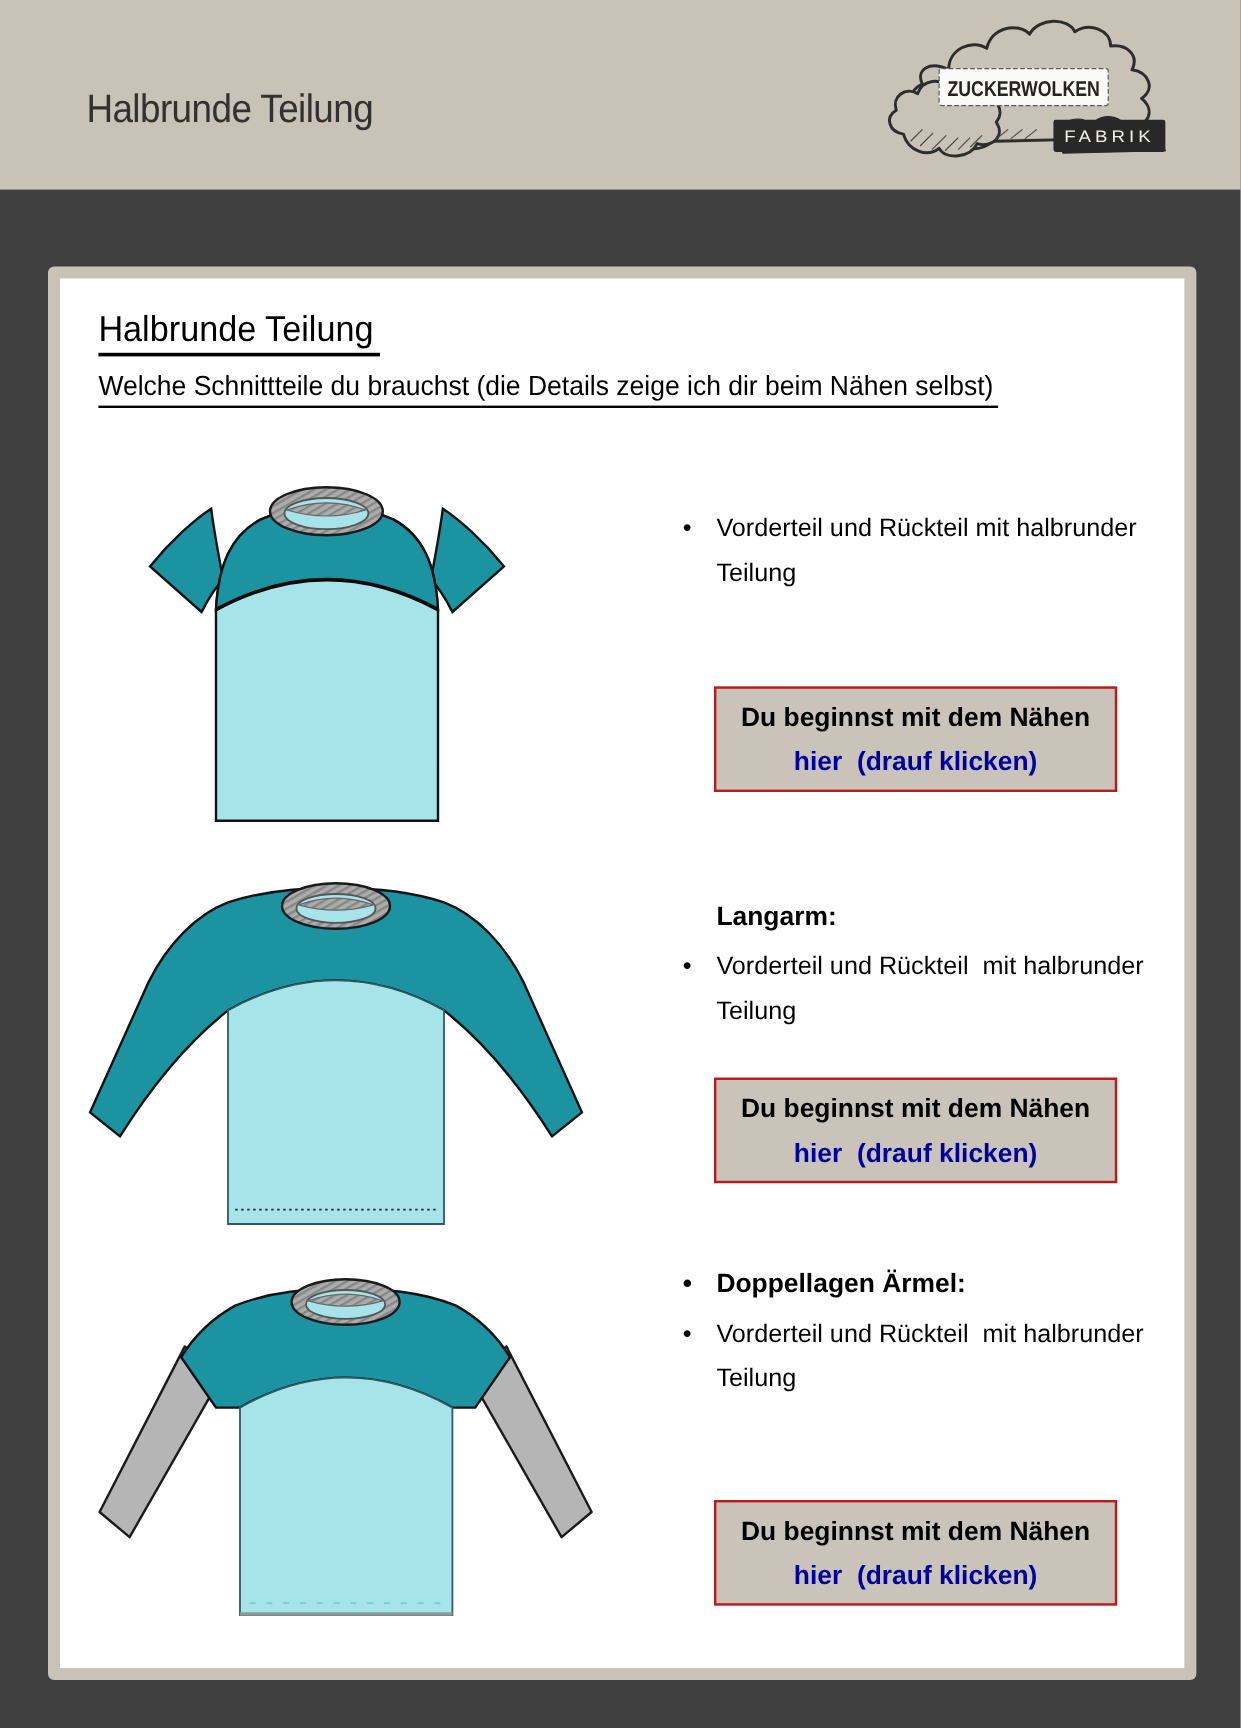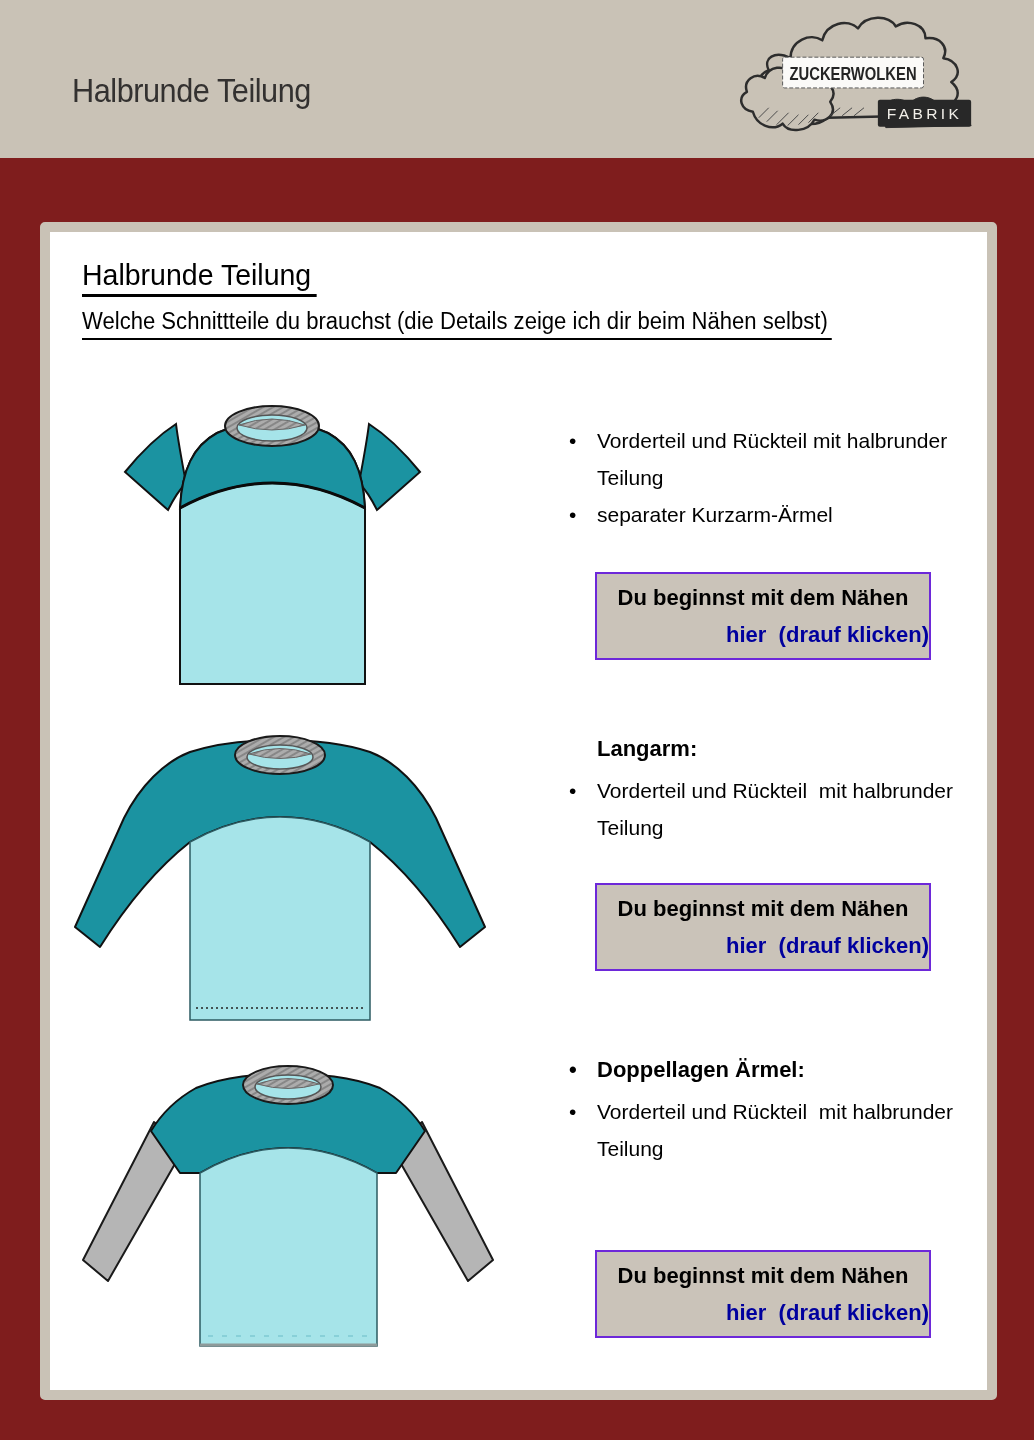--- a/index.html
+++ b/index.html
@@ -1,16 +1,16 @@
 <!DOCTYPE html>
 <html><head>
 <meta charset="utf-8">
 <style>
   html,body{margin:0;padding:0;background:#fff;}
-  .page{position:relative;width:1034px;height:1440px;background:#7f1d1d;overflow:hidden;
+  .page{position:relative;width:1034px;height:1440px;background:#404040;overflow:hidden;
         font-family:"Liberation Sans",sans-serif;}
 
   
   .header{position:absolute;left:0;top:0;width:1034px;height:158px;background:#c9c2b6;}
   .header-title{position:absolute;left:72px;top:72px;margin:0;font-size:33px;font-weight:400;
         color:#333130;letter-spacing:-0.5px;transform:scaleX(.93);transform-origin:left center;}
   .logo{position:absolute;left:733px;top:12px;width:256px;height:138px;}
 
   
   .content-box{position:absolute;left:40px;top:222px;width:957px;height:1178px;
@@ -25,38 +25,38 @@
 
   
   .shirt{position:absolute;}
   .shirt.s1{left:70px;top:170px;width:305px;height:285px;}
   .shirt.s2{left:14px;top:498px;width:478px;height:300px;}
   .shirt.s3{left:24px;top:826px;width:472px;height:296px;}
 
   
   .sec{position:absolute;left:517px;width:432px;}
   .sec.s1{top:183px;height:280px;}
-  .sec.s2{top:501px;height:280px;}
+  .sec.s2{top:516px;height:280px;}
   .sec.s3{top:822px;height:310px;}
   .sec-title{margin:0;font-size:22px;line-height:32px;font-weight:700;color:#000;padding-left:30px;}
   .sec-title.bulleted{position:relative;}
   .sec-title.bulleted::before{content:"•";position:absolute;left:2px;top:0;font-size:22px;}
   .bullets{list-style:none;margin:7px 0 0 0;padding:0;}
   .bullets li{position:relative;padding-left:30px;font-size:21px;line-height:37px;color:#000;
         white-space:pre-wrap;}
   .bullets li::before{content:"•";position:absolute;left:2px;top:0;font-size:21px;}
 
   
   .cta{position:absolute;left:28px;width:336px;height:88px;box-sizing:border-box;
-        background:#cac3b9;border:2px solid #6d28d9;text-align:center;padding-top:5px;cursor:pointer;}
+        background:#cac3b9;border:2px solid #b91c1c;text-align:center;padding-top:5px;cursor:pointer;}
   .sec.s1 .cta{top:157px;}
   .sec.s2 .cta{top:150px;}
   .sec.s3 .cta{top:196px;}
   .cta-line1{font-size:22px;font-weight:700;color:#000;line-height:38px;white-space:pre-wrap;}
-  .cta-line2{font-size:22px;font-weight:700;color:#00009e;line-height:36px;white-space:pre-wrap;text-align:right;}
+  .cta-line2{font-size:22px;font-weight:700;color:#00009e;line-height:36px;white-space:pre-wrap;}
 </style>
 </head>
 <body>
 
 <div class="page">
 
   <header class="header">
     <h1 class="header-title">Halbrunde Teilung</h1>
 
     <svg class="logo" viewBox="0 0 258 138" aria-hidden="true">
@@ -152,21 +152,20 @@
       <line x1="126" y1="287" x2="303" y2="287" stroke="#8e9a9a" stroke-width="3"></line>
       <ellipse cx="214" cy="27" rx="45" ry="19" fill="url(#rib3)" stroke="#1a1a1a" stroke-width="2"></ellipse>
       <ellipse cx="214" cy="29" rx="33" ry="12" fill="#a6e4e9" stroke="#555" stroke-width="1.5"></ellipse>
       <path d="M183 26 Q214 15 245 26 Q214 35 183 26 Z" fill="url(#rib3)" stroke="#666" stroke-width="1"></path>
     </svg>
 
     <section class="sec s1">
       <ul class="bullets">
         <li>Vorderteil und Rückteil mit halbrunder
 Teilung</li>
-        <li>separater Kurzarm-Ärmel</li>
       </ul>
       <div class="cta">
         <div class="cta-line1">Du beginnst mit dem Nähen</div>
         <div class="cta-line2">hier  (drauf klicken)</div>
       </div>
     </section>
 
     <section class="sec s2">
       <h4 class="sec-title">Langarm:</h4>
       <ul class="bullets">

